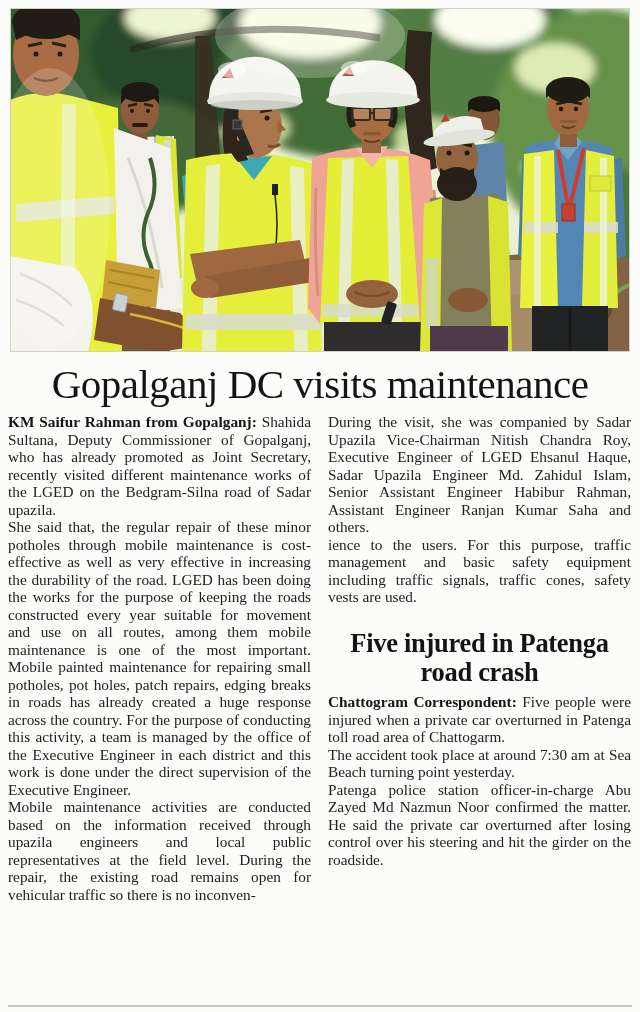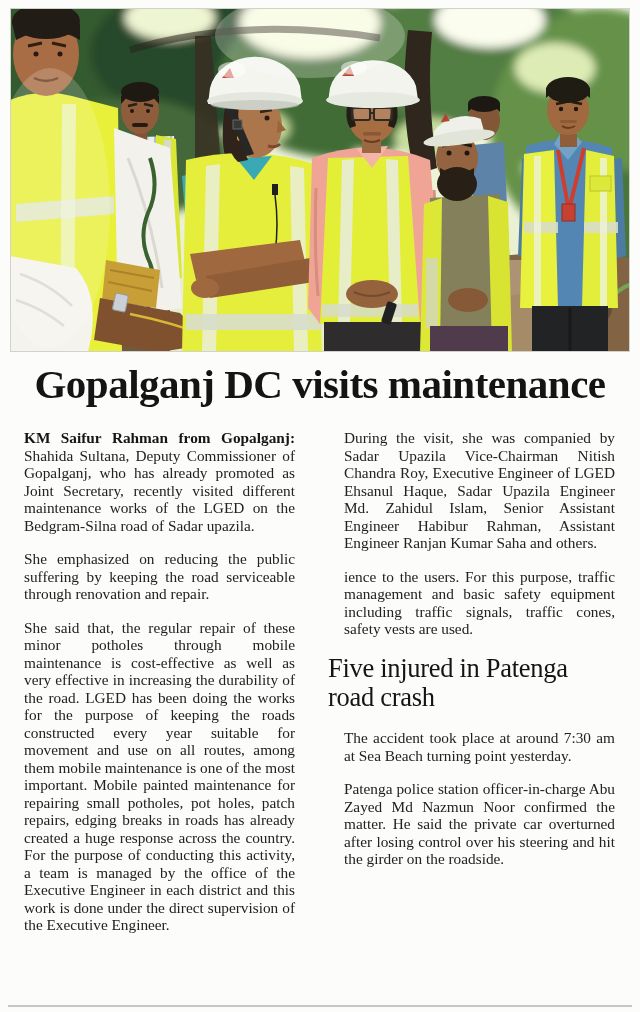--- a/index.html
+++ b/index.html
@@ -13,42 +13,43 @@
   .page { position:relative; width:640px; height:1012px; overflow:hidden; }
 
   .photo { margin:8px 10px 0 10px; width:620px; height:344px; padding:0; }
   .photo svg { display:block; width:620px; height:344px; }
 
   h1.main-headline {
     margin:10px 8px 7px 8px;
     text-align:center;
     font-size:41px;
     line-height:1.08;
-    font-weight:bold;
+    font-weight:normal;
     letter-spacing:-0.5px;
     color:#141414;
   }
   h1.main-headline span { display:block; }
 
   .cols { display:flex; gap:17px; padding:0 8px; }
   .col {
     width:303px;
     font-size:15.3px;
     line-height:17.5px;
     text-align:justify;
     color:#212121;
   }
-  .col p { margin:16px; }
+  .col p { margin:0; }
   .col b.lead { font-weight:bold; color:#151515; }
 
   h2.secondary-headline {
-    margin:12px 0 5px 0;
+    margin:23px 0 5px 0;
+    text-align:center;
     font-size:26.5px;
     line-height:1.12;
-    font-weight:normal;
+    font-weight:bold;
     letter-spacing:-0.3px;
     color:#141414;
   }
   h2.secondary-headline span { display:block; }
 
   .bottom-rule {
     position:absolute; left:8px; right:8px; bottom:5px;
     border-top:2px solid #c6c6c6;
   }
 </style>
@@ -280,33 +281,35 @@
 
   <h1 class="main-headline">
     <span>Gopalganj DC visits maintenance</span>
   </h1>
 
   <div class="cols">
 
     <div class="col">
       <p><b class="lead">KM Saifur Rahman from Gopalganj:</b>
         <span>Shahida Sultana, Deputy Commissioner of Gopalganj, who has already promoted as Joint Secretary, recently visited different maintenance works of the LGED on the Bedgram-Silna road of Sadar upazila.</span></p>
-      <p>She emphasized on reducing the public suffering by keeping the road serviceable through renovation and repair.</p>
       <p>She said that, the regular repair of these minor potholes through mobile maintenance is cost-effective as well as very effective in increasing the durability of the road. LGED has been doing the works for the purpose of keeping the roads constructed every year suitable for movement and use on all routes, among them mobile maintenance is one of the most important. Mobile painted maintenance for repairing small potholes, pot holes, patch repairs, edging breaks in roads has already created a huge response across the country. For the purpose of conducting this activity, a team is managed by the office of the Executive Engineer in each district and this work is done under the direct supervision of the Executive Engineer.</p>
+      <p>Mobile maintenance activities are conducted based on the information received through upazila engineers and local public representatives at the field level. During the repair, the existing road remains open for vehicular traffic so there is no inconven-</p>
     </div>
 
     <div class="col">
       <p>During the visit, she was companied by Sadar Upazila Vice-Chairman Nitish Chandra Roy, Executive Engineer of LGED Ehsanul Haque, Sadar Upazila Engineer Md. Zahidul Islam, Senior Assistant Engineer Habibur Rahman, Assistant Engineer Ranjan Kumar Saha and others.</p>
       <p>ience to the users. For this purpose, traffic management and basic safety equipment including traffic signals, traffic cones, safety vests are used.</p>
 
       <h2 class="secondary-headline">
         <span>Five injured in Patenga</span>
         <span>road crash</span>
       </h2>
 
+      <p><b class="lead">Chattogram Correspondent:</b>
+        <span>Five people were injured when a private car overturned in Patenga toll road area of Chattogarm.</span></p>
       <p>The accident took place at around 7:30 am at Sea Beach turning point yesterday.</p>
       <p>Patenga police station officer-in-charge Abu Zayed Md Nazmun Noor confirmed the matter. He said the private car overturned after losing control over his steering and hit the girder on the roadside.</p>
     </div>
 
   </div>
 
   <div class="bottom-rule"></div>
 </div>
 
 </body></html>

